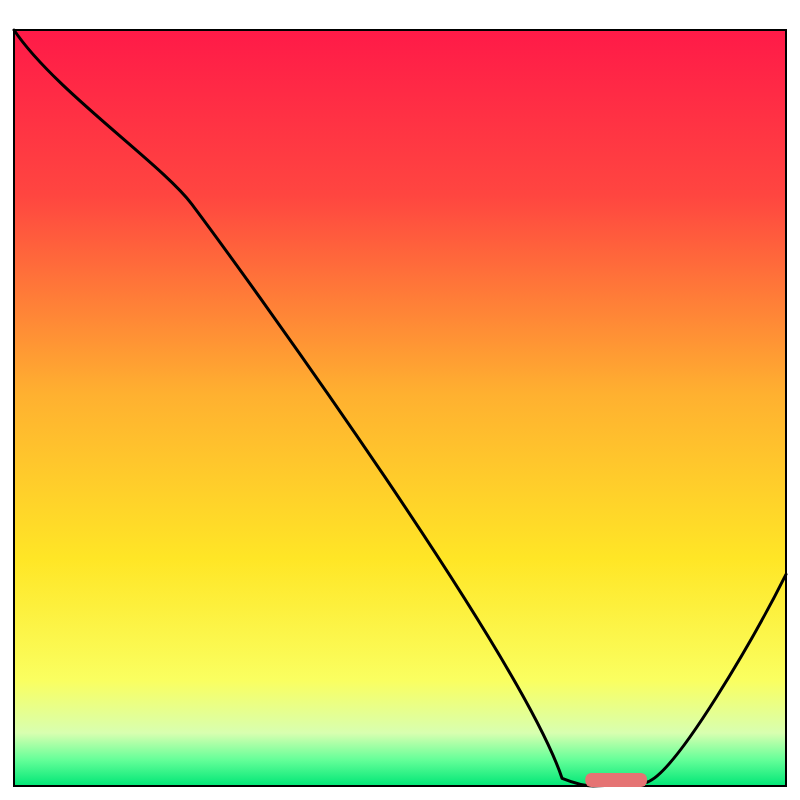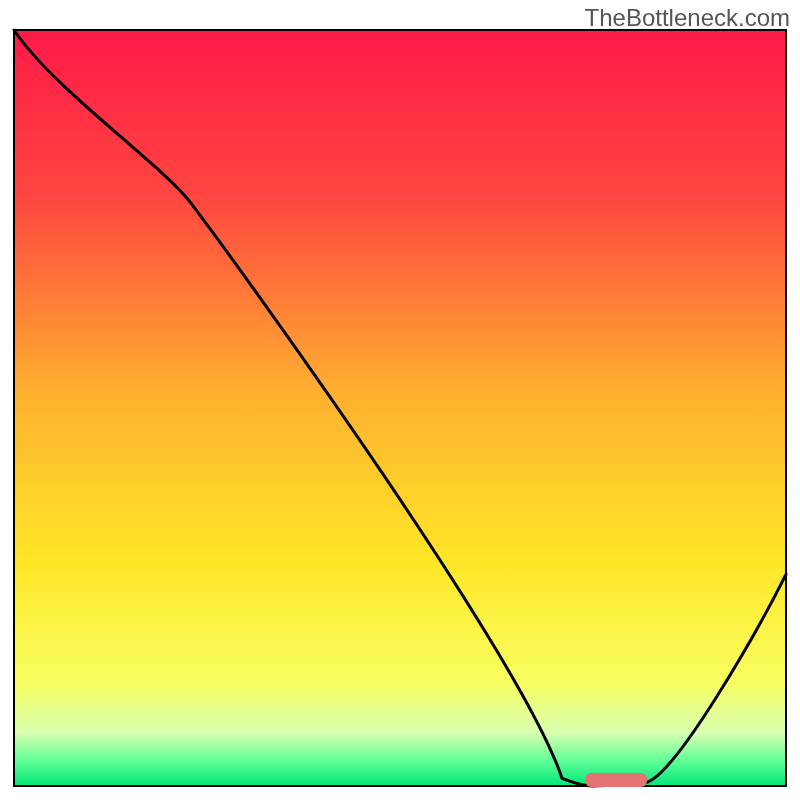--- a/index.html
+++ b/index.html
@@ -31,21 +31,20 @@
     top: 0;
     width: 800px;
     height: 800px;
   }
 </style>
 </head>
 <body>
 
 <div class="chart-container">
 
-  <div class="watermark">TheBottleneck.com</div>
 
   <svg class="plot" viewBox="0 0 800 800" preserveAspectRatio="none">
     <defs>
       <linearGradient id="bg-grad" x1="0" y1="0" x2="0" y2="1">
       <stop offset="0%" stop-color="#ff1a48"></stop>
           <stop offset="22%" stop-color="#ff4640"></stop>
           <stop offset="48%" stop-color="#ffb030"></stop>
           <stop offset="70%" stop-color="#ffe626"></stop>
           <stop offset="86%" stop-color="#faff60"></stop>
           <stop offset="93%" stop-color="#d8ffb0"></stop>

